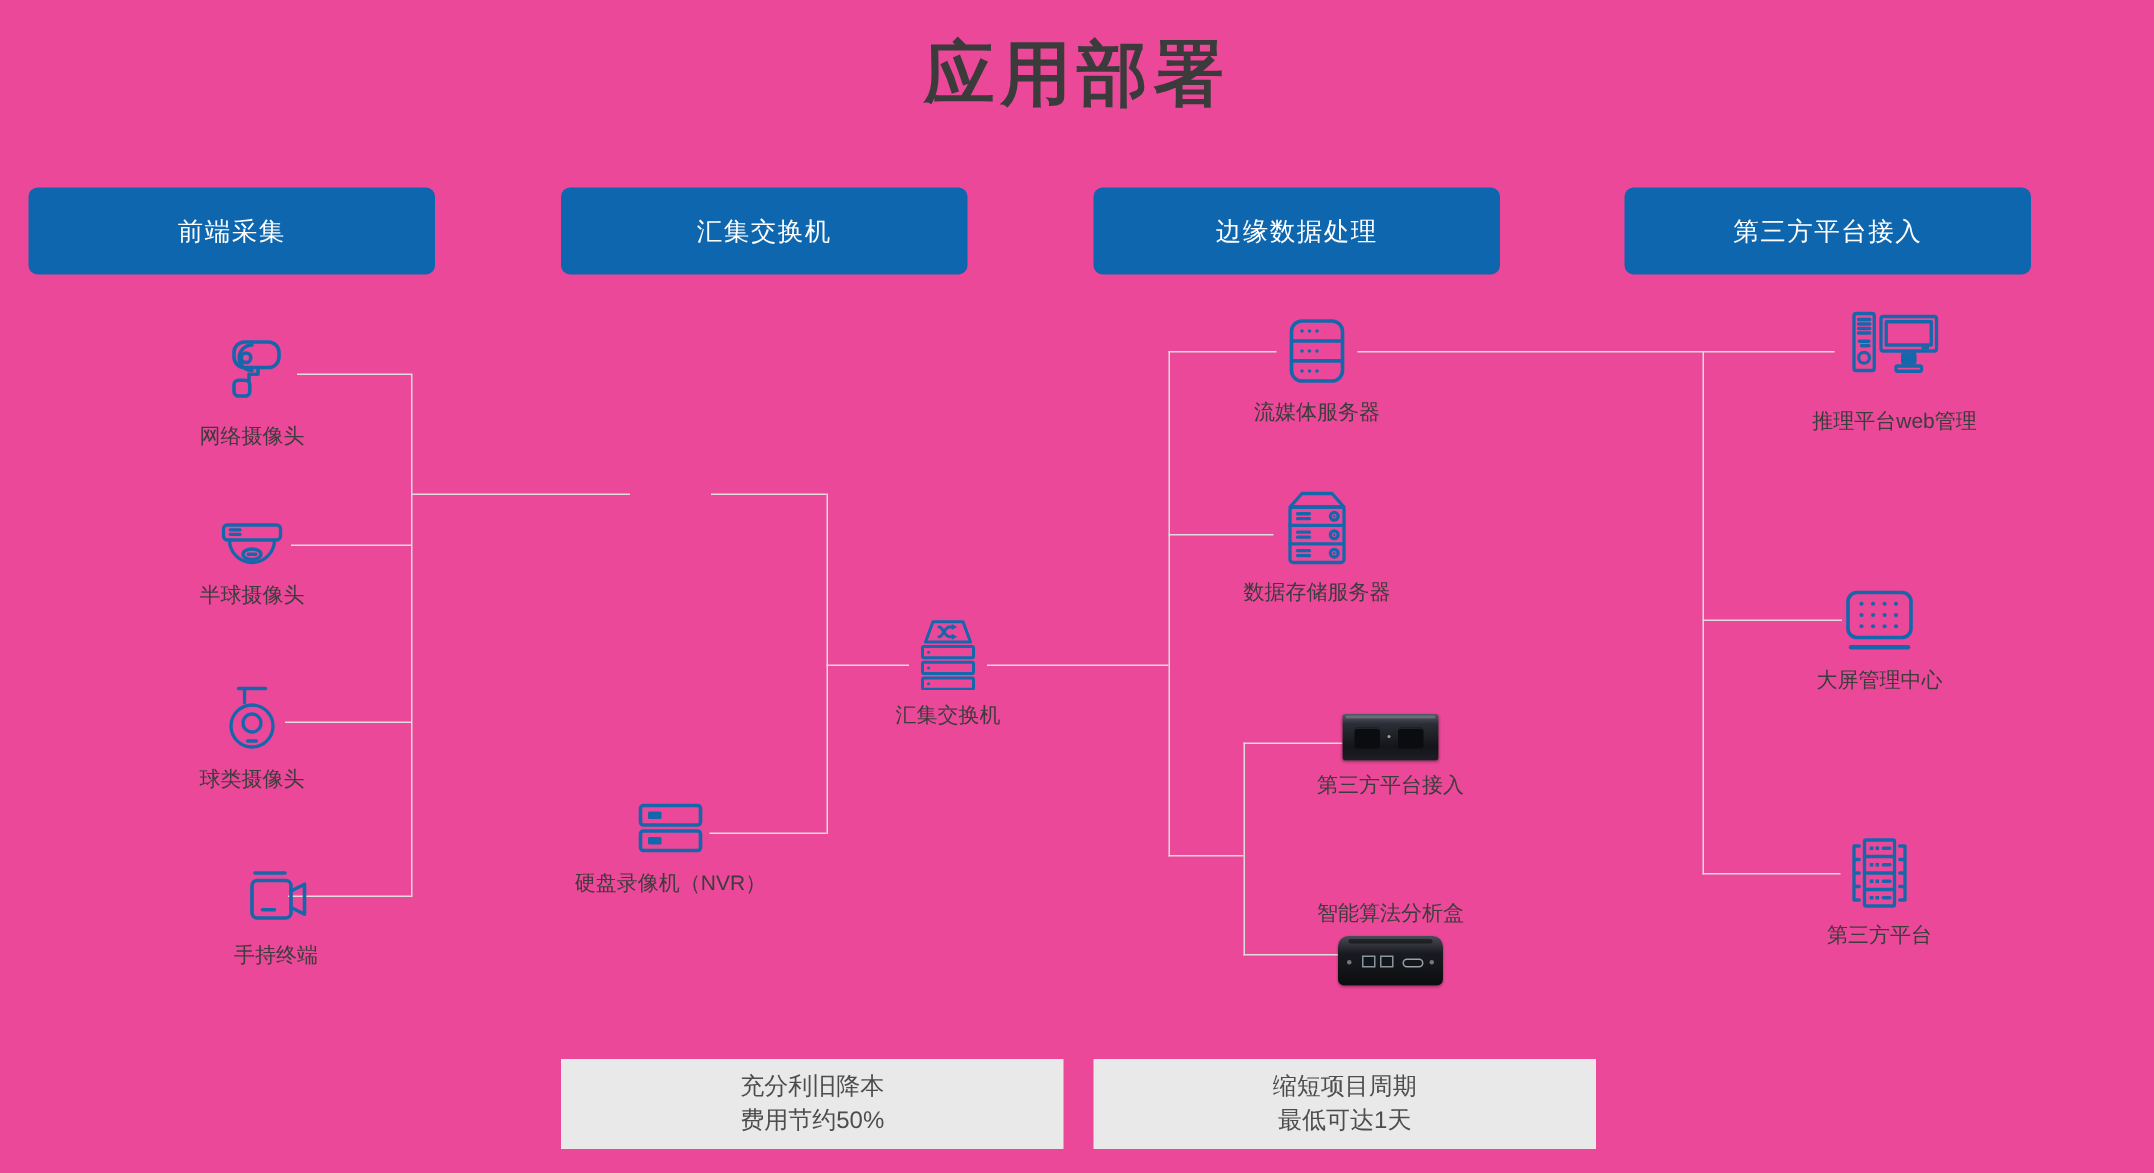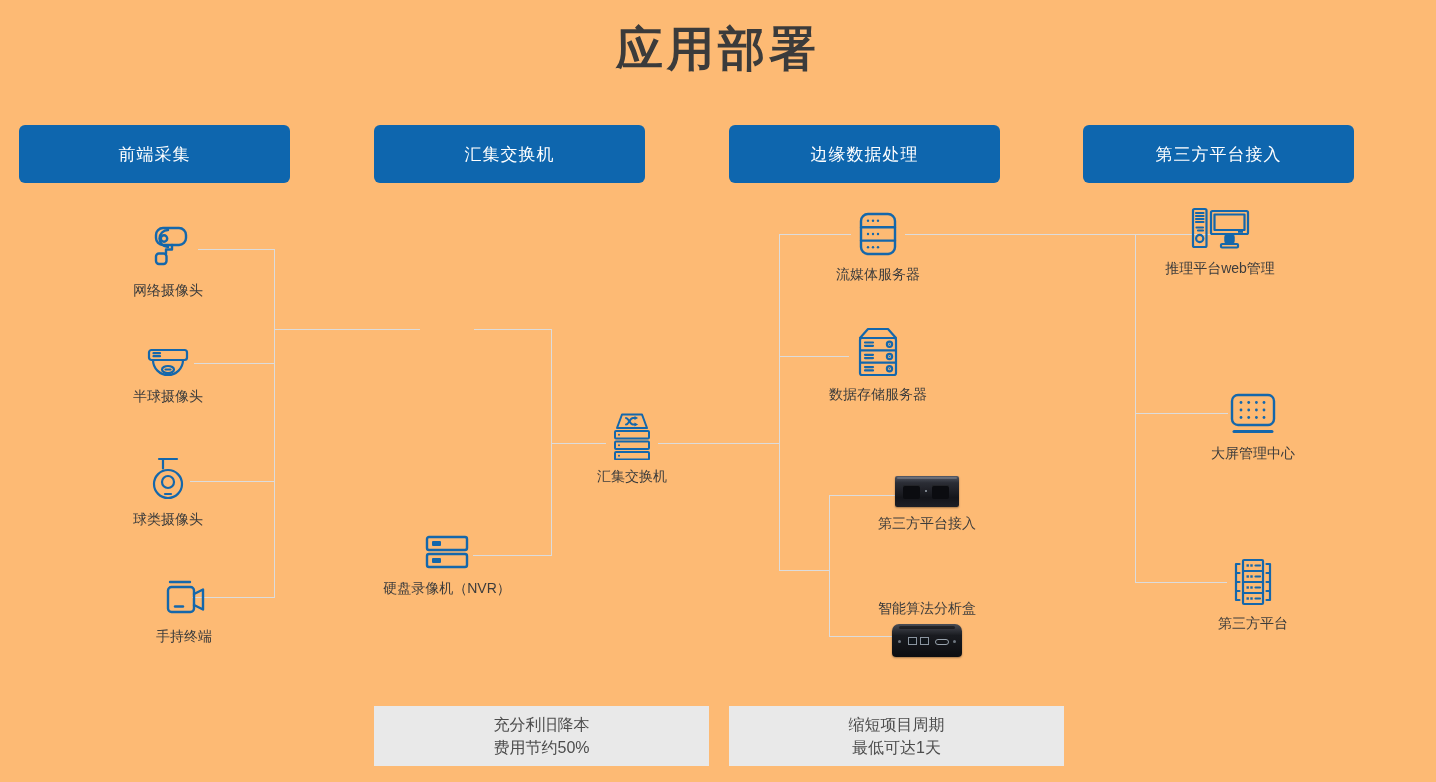--- a/index.html
+++ b/index.html
@@ -1,17 +1,17 @@
 <!DOCTYPE html>
 <html style="--header-bg: #0e66ae; --header-text: #ffffff; --icon-stroke: #1467ab; --line: #dcdcdc; --benefit-bg: #e9e9e9; --benefit-text: #4d4d4d; --label-text: #3c3c3c; --title-text: #3b3b3b;"><head>
 <meta charset="utf-8">
 <style>
   html,body { margin:0; padding:0; background:#fff; }
   .canvas {
-    position:relative; width:1436px; height:782px; background:#fdba74;
+    position:relative; width:1436px; height:782px; background:#ec4899;
     font-family:"Liberation Sans","DejaVu Sans",sans-serif; overflow:hidden;
   }
   .title {
     position:absolute; top:18px; left:0; width:100%;
     text-align:center; font-size:47px; font-weight:700;
     color:var(--title-text); letter-spacing:4px;
   }
   .stage {
     position:absolute; top:125px; height:58px; width:271px;
     background:var(--header-bg); color:var(--header-text);
@@ -215,21 +215,21 @@
     <div class="nlabel">智能算法分析盒</div>
     <div class="photo-box">
       <div class="pb-screw" style="left:6px;top:16px"></div>
       <div class="pb-eth" style="left:16px"></div>
       <div class="pb-eth" style="left:28px"></div>
       <div class="pb-serial" style="left:43px"></div>
       <div class="pb-screw" style="right:6px;top:16px"></div>
     </div>
   </div>
 
-  <div class="node" style="left:1150px;top:206px;gap:8px">
+  <div class="node" style="left:1193px;top:206px;gap:20px">
     <svg class="icon" width="62" height="46" viewBox="0 0 62 46" fill="none" stroke="currentColor" stroke-width="2.2" stroke-linecap="round" stroke-linejoin="round">
       <rect x="4" y="3" width="13.5" height="38" rx="1.5"></rect>
       <path d="M7,7 h7.5 M7,10 h7.5 M7,13 h7.5 M7,16 h7.5"></path>
       <path d="M7.5,21.5 h6.5 M9,24.5 h5"></path>
       <circle cx="10.7" cy="32.5" r="3.6"></circle>
       <rect x="22" y="5" width="37" height="23" rx="1.5"></rect>
       <rect x="25.5" y="8.5" width="30" height="15.5"></rect>
       <rect x="49" y="25" width="5" height="1.8" fill="currentColor" stroke="none"></rect>
       <rect x="36.5" y="30" width="8" height="6"></rect>
       <path d="M36.5,32 h8 M36.5,34 h8"></path>

